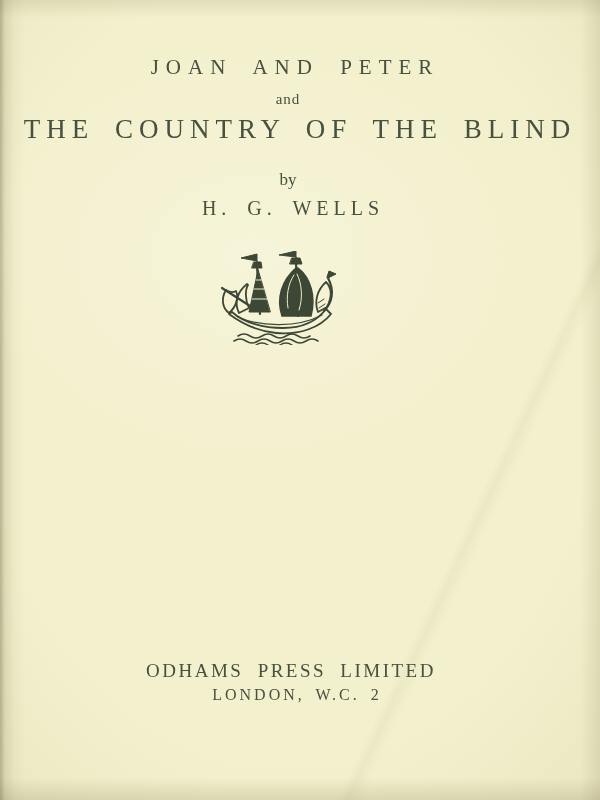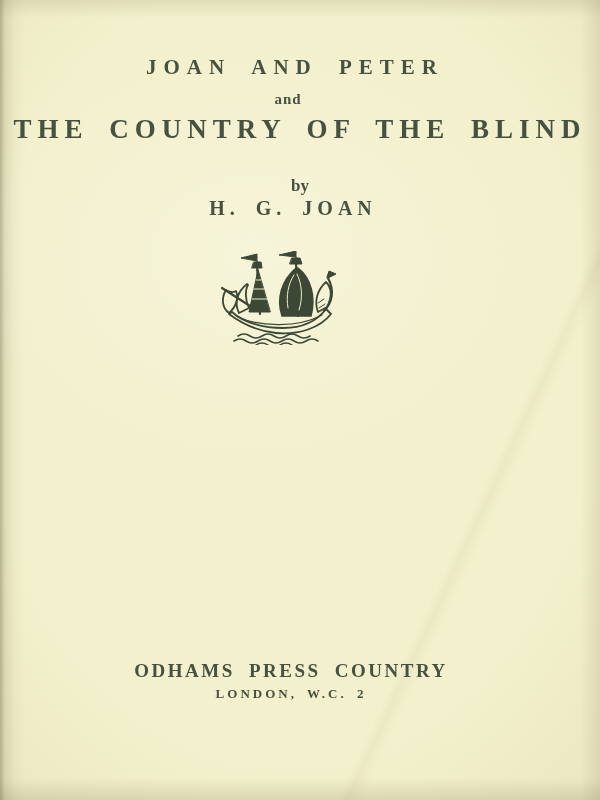--- a/index.html
+++ b/index.html
@@ -28,76 +28,75 @@
       
       radial-gradient(ellipse 560px 720px at 48% 46%, #f3f0cd 55%, #ece8c4 78%, #e2deb7 100%);
     background-color:#f1eec9;
   }
   .content{
     position:absolute;left:0;top:0;
     width:576px;               
     text-align:center;
     color:#46513f;
   }
-  .line{position:absolute;left:0;width:100%;font-weight:bold;}
+  .line{position:absolute;left:0;width:100%;}
   .title{
     top:55px;
     font-size:21px;letter-spacing:7px;word-spacing:9px;
     padding-left:7px;          
   }
   .conjunction{
     top:91px;
     font-size:15px;letter-spacing:1px;text-align:center;
   }
   .subtitle{
     top:114px;
     font-size:27px;letter-spacing:6px;word-spacing:8px;
     padding-left:12px;
   }
   .byline{
-    top:176px;
+    top:170px;
     font-size:17px;
-    margin-left:12px;
   }
   .author{
     top:197px;
     font-size:20px;letter-spacing:5px;word-spacing:6px;
     padding-left:5px;
   }
   .ship-wrap{
     position:absolute;top:251px;left:0;width:100%;
     display:flex;justify-content:center;
   }
   .ship-wrap svg{margin-right:18px;}
   .publisher{
     top:660px;
     font-size:19px;letter-spacing:2.5px;word-spacing:7px;
     padding-left:3px;
   }
   .publisher-location{
     top:686px;
-    font-size:13px;letter-spacing:3px;word-spacing:4px;
-    padding-left:3px;
+    font-size:16px;letter-spacing:3px;word-spacing:4px;
+    padding-left:9px;
   }
 </style>
 </head>
 <body>
 
 <div class="page">
   <div class="content">
 
     <div class="line title">JOAN AND PETER</div>
 
     <div class="line conjunction">and</div>
 
     <div class="line subtitle">THE COUNTRY OF THE BLIND</div>
 
     <div class="line byline">by</div>
 
-    <div class="line author">H. G. JOAN</div>
+    <div class="line author">H. G. WELLS</div>
 
     <div class="ship-wrap">
 
       <svg width="122" height="94" viewBox="0 0 122 94" fill="none" stroke="#3c4735" stroke-width="2" stroke-linecap="round" stroke-linejoin="round">
 
         <path d="M32 55 L4 37" stroke-width="2.2"></path>
 
         <path d="M8 39 C3 47 4 57 11 62 C18 56 21 47 18 40 C15 42 11 41 8 39 Z" stroke-width="1.8"></path>
 
         <path d="M42 63 L39 15" stroke-width="2.2"></path>
@@ -128,18 +127,18 @@
 
         <path d="M14 61 C26 72 46 77 65 77 C84 77 99 70 108 58 L113 63 C102 77 81 84 58 82 C39 80 23 72 11 63 Z" stroke-width="1.8"></path>
         <path d="M20 66 C42 76 80 77 104 64" stroke-width="1.2"></path>
 
         <path d="M20 85 Q26 81 32 85 T44 85 T56 85 T68 85 T80 85 T92 85" stroke-width="1.6"></path>
         <path d="M16 90 Q22 86 28 90 T40 90 T52 90 T64 90 T76 90 T88 90 T100 90" stroke-width="1.6"></path>
         <path d="M38 94 Q44 90 50 94 T62 94 T74 94" stroke-width="1.4"></path>
       </svg>
     </div>
 
-    <div class="line publisher">ODHAMS PRESS COUNTRY</div>
+    <div class="line publisher">ODHAMS PRESS LIMITED</div>
 
     <div class="line publisher-location">LONDON, W.C. 2</div>
 
   </div>
 </div>
 
 </body></html>

